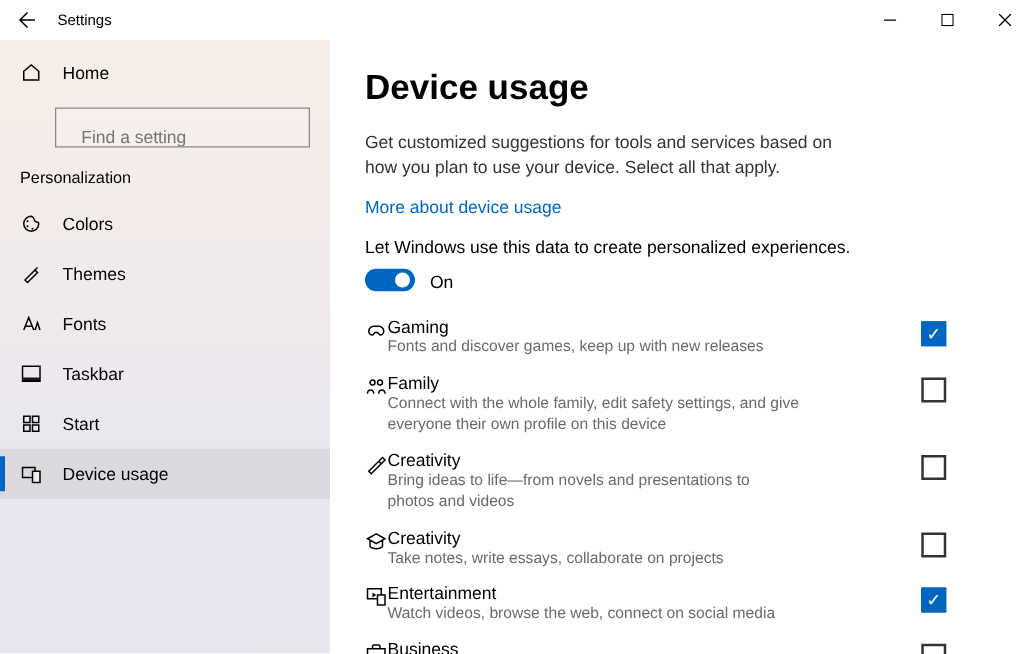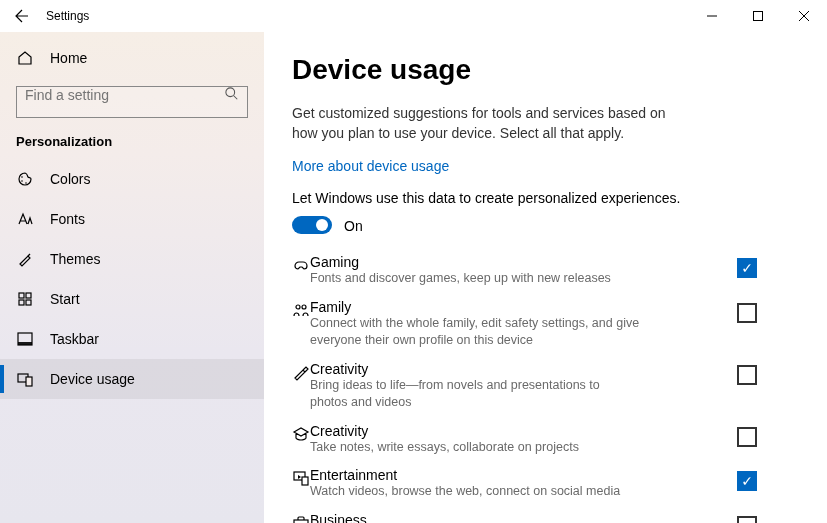--- a/index.html
+++ b/index.html
@@ -10,23 +10,23 @@
 .titlebar .title { font-size: 12px; color: #000; padding-left: 2px; }
 .titlebar .spacer { flex: 1; }
 .win-btn { width: 46px; height: 32px; display:flex; align-items:center; justify-content:center; }
 .body { display: flex; flex: 1; overflow: hidden; }
 .sidebar { width: 264px; background: linear-gradient(180deg,#f6eee6 0%,#f4ecea 25%,#eae7ef 65%,#e7e6ee 100%); display:flex; flex-direction:column; padding-top: 6px; }
 .side-item { display:flex; align-items:center; height:40px; padding-left: 16px; gap: 16px; font-size: 14px; color: #000; position:relative; }
 .side-item .icon { width: 18px; display:flex; align-items:center; justify-content:center; }
 .side-item.selected { background: rgba(0,0,0,0.06); }
 .side-item.selected::before { content:""; position:absolute; left:0; top:6px; bottom:6px; width:4px; background:#0067c0; }
 .search-wrap { padding: 8px 16px 12px 16px; }
-.search { display:flex; align-items:flex-start; border:1px solid #888; height:32px; padding: 0 8px; background: rgba(255,255,255,0.15); }
+.search { display:flex; align-items:flex-end; border:1px solid #888; height:32px; padding: 0 20px; background: rgba(255,255,255,0.15); margin-left: 28px; }
 .search input { flex:1; border:none; outline:none; background:transparent; font-size:14px; color:#555; }
-.section-head { font-size: 13px; font-weight:700; padding: 4px 16px 10px 16px; color:#000; }
+.section-head { font-size: 13px; font-weight:400; padding: 4px 16px 10px 16px; color:#000; }
 .content { flex:1; padding: 22px 40px 0 28px; overflow:auto; background:#fff; }
 h1 { font-size: 28px; font-weight: 600; margin-bottom: 18px; color:#000; }
 .desc { font-size: 14px; color:#333; margin-bottom: 14px; max-width: 400px; line-height:1.4; }
 .link { color:#0067c0; font-size: 14px; display:inline-block; margin-bottom: 16px; }
 .sub { font-size: 14px; color:#000; margin-bottom: 10px; }
 .toggle-row { display:flex; align-items:flex-end; gap: 12px; margin-bottom: 16px; }
 .toggle { width: 40px; height: 18px; border-radius: 10px; background:#0067c0; position:relative; }
 .toggle .knob { width:12px; height:12px; border-radius:50%; background:#fff; position:absolute; top:3px; right:4px; }
 .toggle-label { font-size: 14px; }
 .usage-list { display:flex; flex-direction:column; gap: 4px; }
@@ -96,53 +96,53 @@
               <circle cx="5" cy="6" r="0.8" fill="#000"></circle>
               <circle cx="5" cy="10" r="0.8" fill="#000"></circle>
               <circle cx="9" cy="12" r="0.8" fill="#000"></circle>
             </svg>
           </span>
         <span>Colors</span>
       </div>
       <div class="side-item">
         <span class="icon">
             <svg width="16" height="16" viewBox="0 0 16 16">
-              <path d="M2 13 L6 3 L10 13 M3.5 10 H8.5 M11 13 L13 7 L15 13" stroke="#000" stroke-width="1.2" fill="none"></path>
-            </svg>
-          </span>
-        <span>Fonts</span>
-      </div>
-      <div class="side-item">
-        <span class="icon">
-            <svg width="16" height="16" viewBox="0 0 16 16">
               <path d="M3 13 L11 5 L13 7 L5 15 Z" stroke="#000" stroke-width="1.2" fill="none"></path>
               <path d="M11 5 L13 3" stroke="#000" stroke-width="1.2"></path>
             </svg>
           </span>
         <span>Themes</span>
+      </div>
+      <div class="side-item">
+        <span class="icon">
+            <svg width="16" height="16" viewBox="0 0 16 16">
+              <path d="M2 13 L6 3 L10 13 M3.5 10 H8.5 M11 13 L13 7 L15 13" stroke="#000" stroke-width="1.2" fill="none"></path>
+            </svg>
+          </span>
+        <span>Fonts</span>
+      </div>
+      <div class="side-item">
+        <span class="icon">
+            <svg width="16" height="16" viewBox="0 0 16 16">
+              <rect x="1" y="2" width="14" height="12" stroke="#000" stroke-width="1.2" fill="none"></rect>
+              <rect x="1" y="11" width="14" height="3" fill="#000" opacity="0.9"></rect>
+            </svg>
+          </span>
+        <span>Taskbar</span>
       </div>
       <div class="side-item">
         <span class="icon">
             <svg width="16" height="16" viewBox="0 0 16 16">
               <rect x="2" y="2" width="5" height="5" fill="none" stroke="#000" stroke-width="1.2"></rect>
               <rect x="9" y="2" width="5" height="5" fill="none" stroke="#000" stroke-width="1.2"></rect>
               <rect x="2" y="9" width="5" height="5" fill="none" stroke="#000" stroke-width="1.2"></rect>
               <rect x="9" y="9" width="5" height="5" fill="none" stroke="#000" stroke-width="1.2"></rect>
             </svg>
           </span>
         <span>Start</span>
-      </div>
-      <div class="side-item">
-        <span class="icon">
-            <svg width="16" height="16" viewBox="0 0 16 16">
-              <rect x="1" y="2" width="14" height="12" stroke="#000" stroke-width="1.2" fill="none"></rect>
-              <rect x="1" y="11" width="14" height="3" fill="#000" opacity="0.9"></rect>
-            </svg>
-          </span>
-        <span>Taskbar</span>
       </div>
       <div class="side-item selected">
         <span class="icon">
             <svg width="16" height="16" viewBox="0 0 16 16">
               <rect x="1" y="3" width="10" height="8" stroke="#000" stroke-width="1.2" fill="none"></rect>
               <rect x="9" y="6" width="6" height="9" stroke="#000" stroke-width="1.2" fill="#f4ecea"></rect>
             </svg>
           </span>
         <span>Device usage</span>
       </div>

